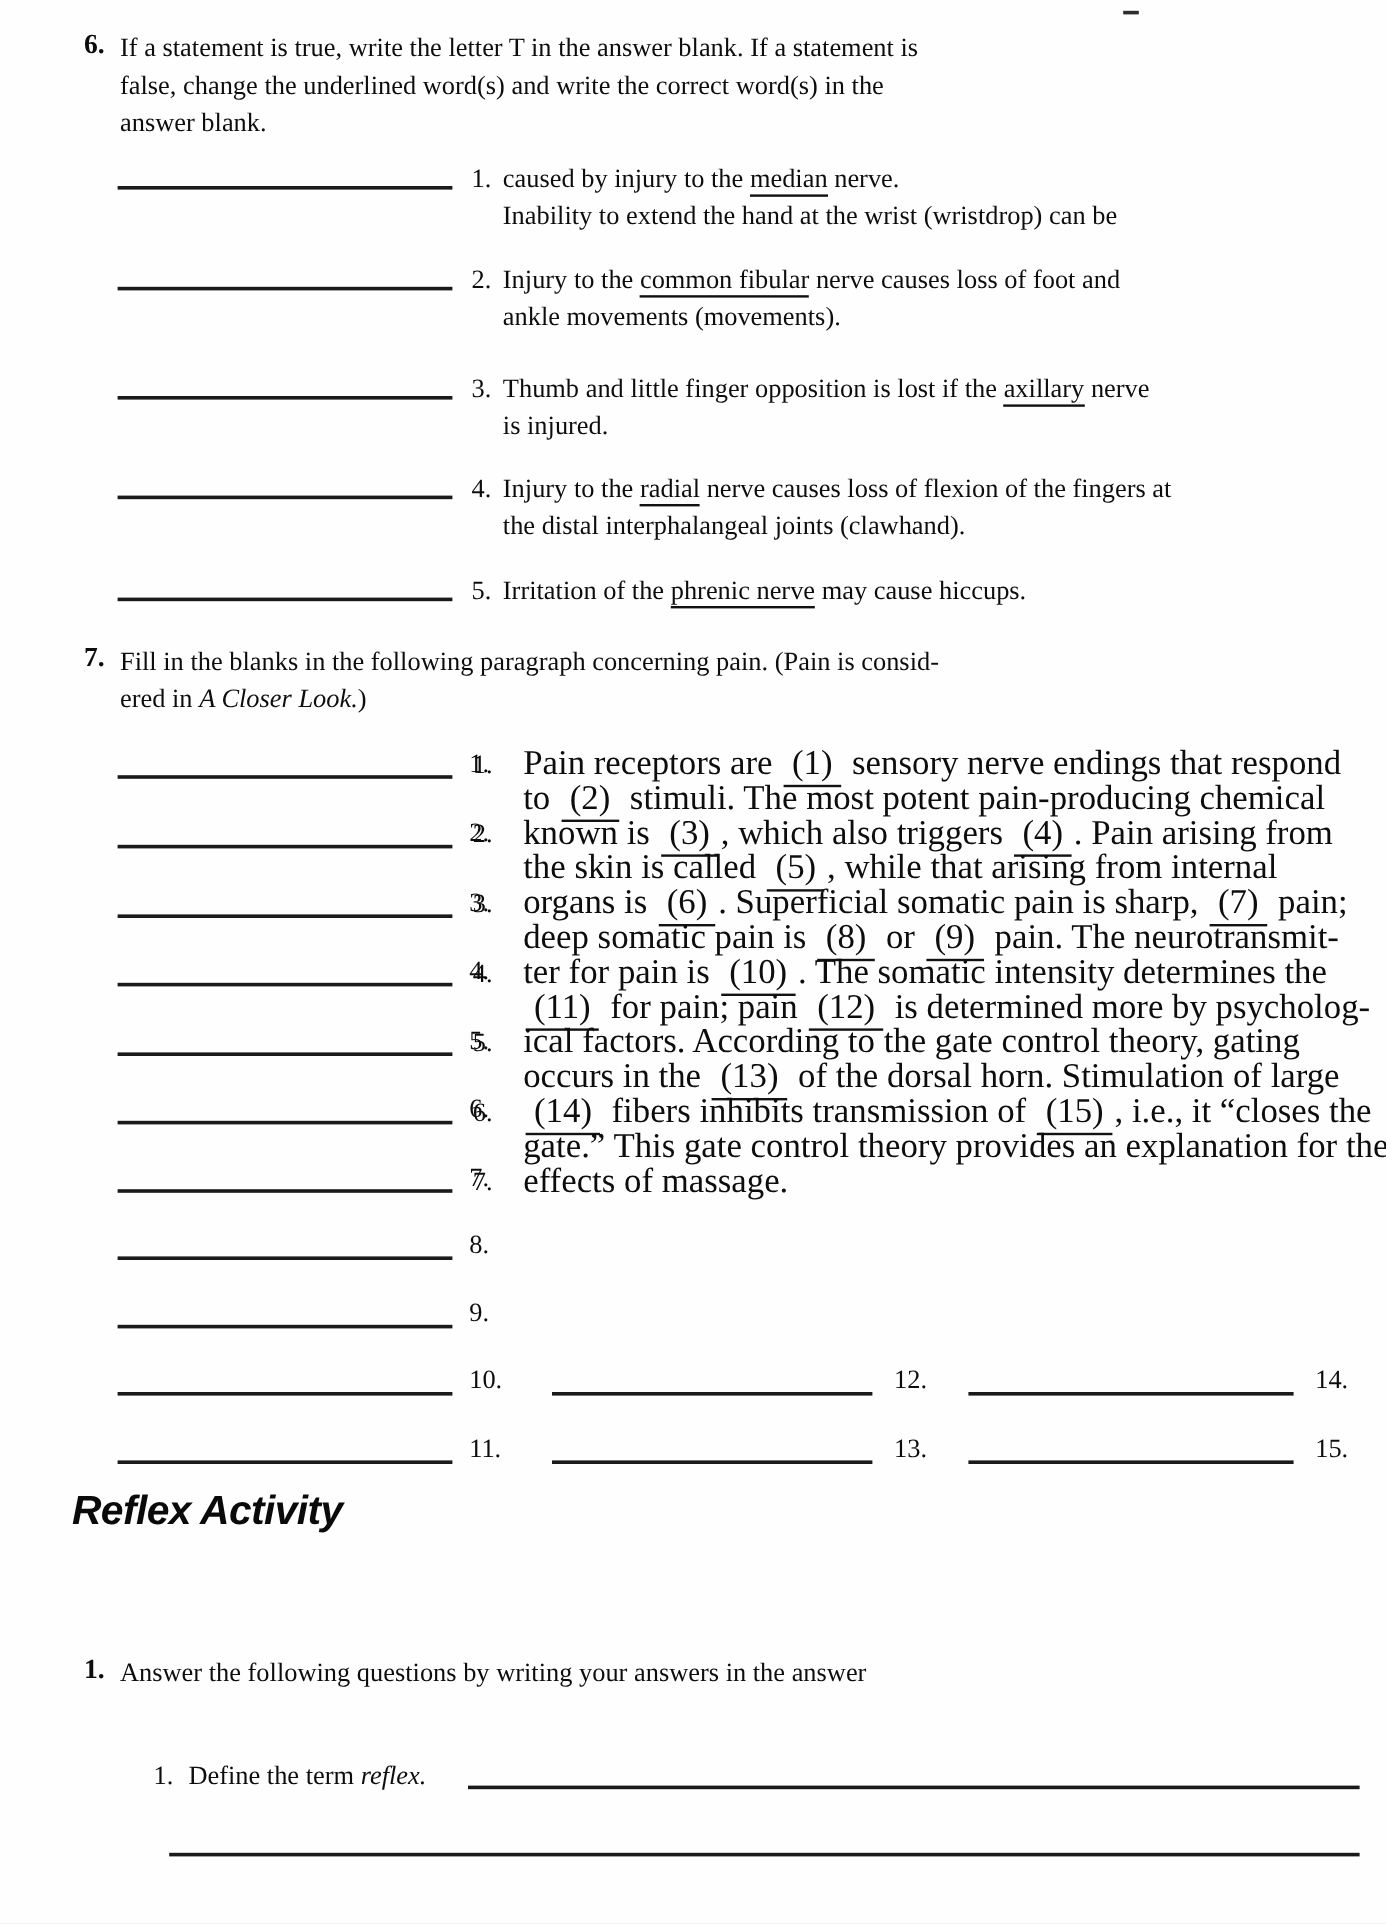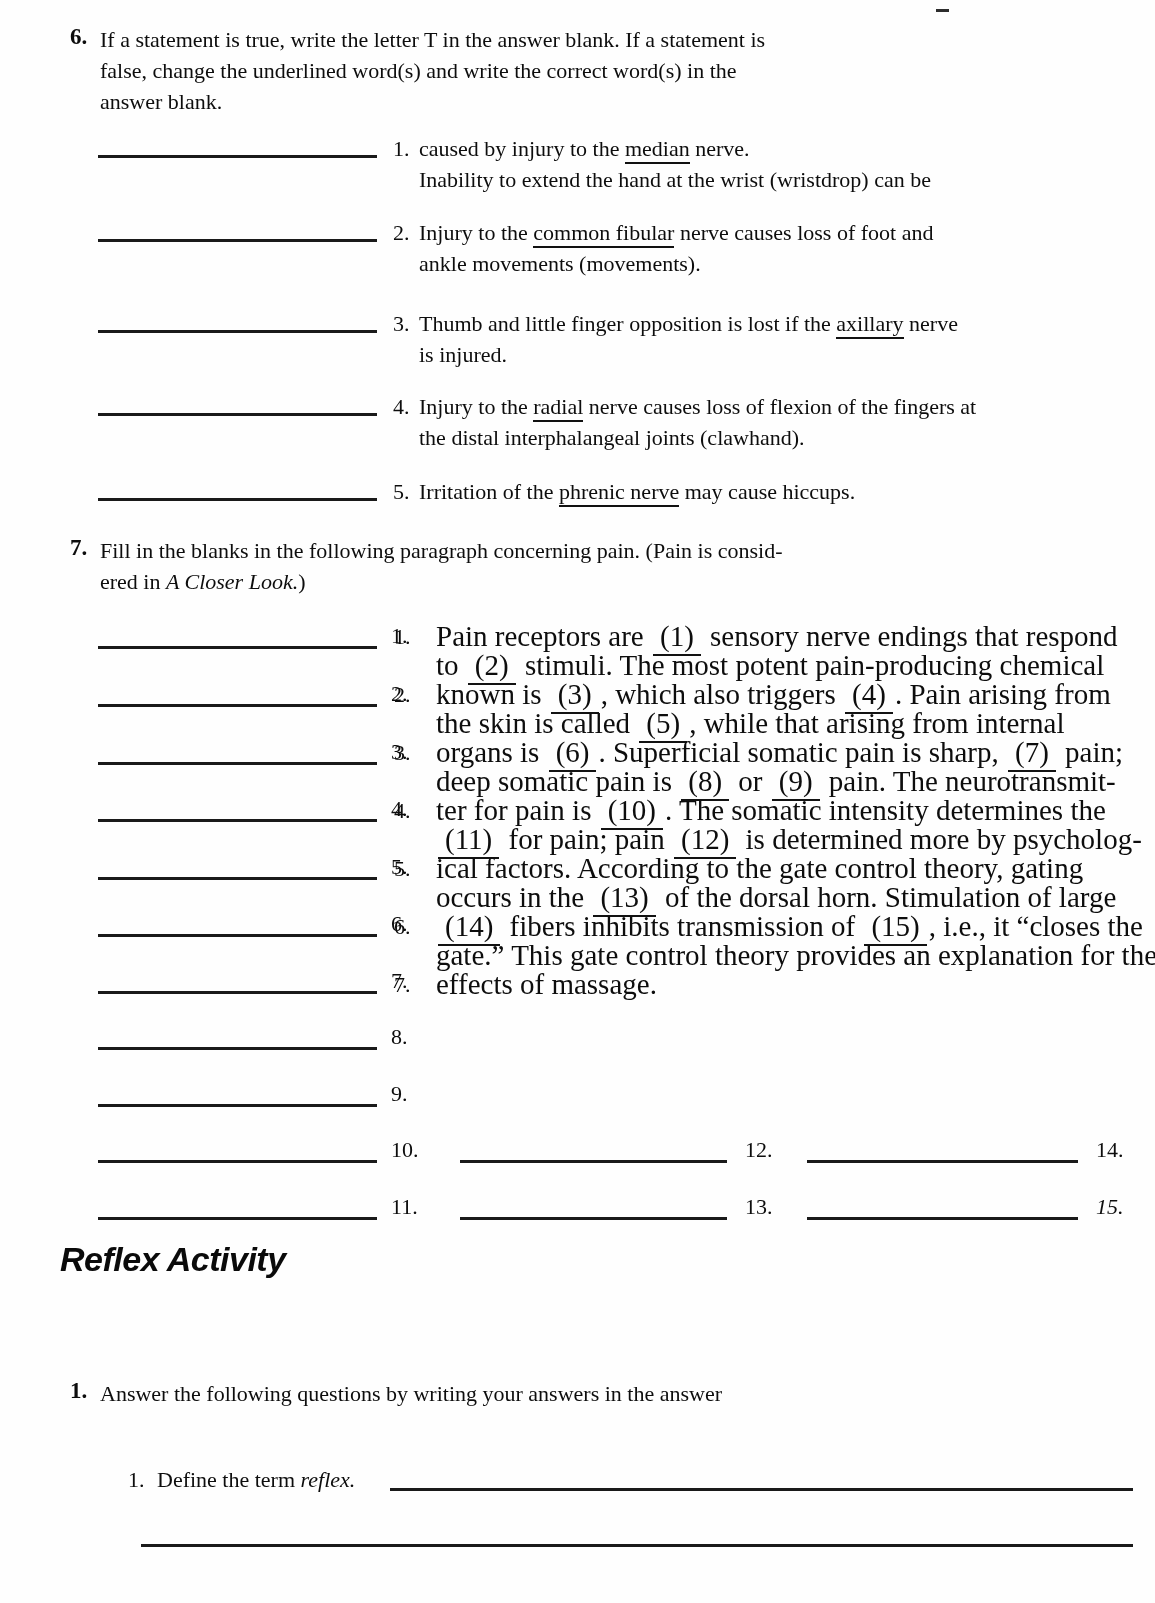--- a/index.html
+++ b/index.html
@@ -138,21 +138,21 @@
       <div class="ansnum" style="left: 391px; top: 1137px;">10.</div>
       <div class="line" style="left: 460px; top: 1160px; width: 267px;"></div>
       <div class="ansnum" style="left: 745px; top: 1137px;">12.</div>
       <div class="line" style="left: 807px; top: 1160px; width: 271px;"></div>
       <div class="ansnum" style="left: 1096px; top: 1137px;">14.</div>
       <div class="line" style="left: 98px; top: 1217px; width: 279px;"></div>
       <div class="ansnum" style="left: 391px; top: 1194px;">11.</div>
       <div class="line" style="left: 460px; top: 1217px; width: 267px;"></div>
       <div class="ansnum" style="left: 745px; top: 1194px;">13.</div>
       <div class="line" style="left: 807px; top: 1217px; width: 271px;"></div>
-      <div class="ansnum" style="left: 1096px; top: 1194px; font-style: italic;">15.</div>
+      <div class="ansnum" style="left: 1096px; top: 1194px;">15.</div>
     </div>
 
   <div class="sec-head" style="top:1240px;font-style:italic;">Reflex Activity</div>
 
   <div class="qnum" style="left:70px;top:1378px;">1.</div>
   <div class="qprompt" style="left:100px;top:1378px;">
     <div>Answer the following questions by writing your answers in the answer</div>
   </div>
 
   <div class="sub-line" style="left:128px;top:1464px;">

